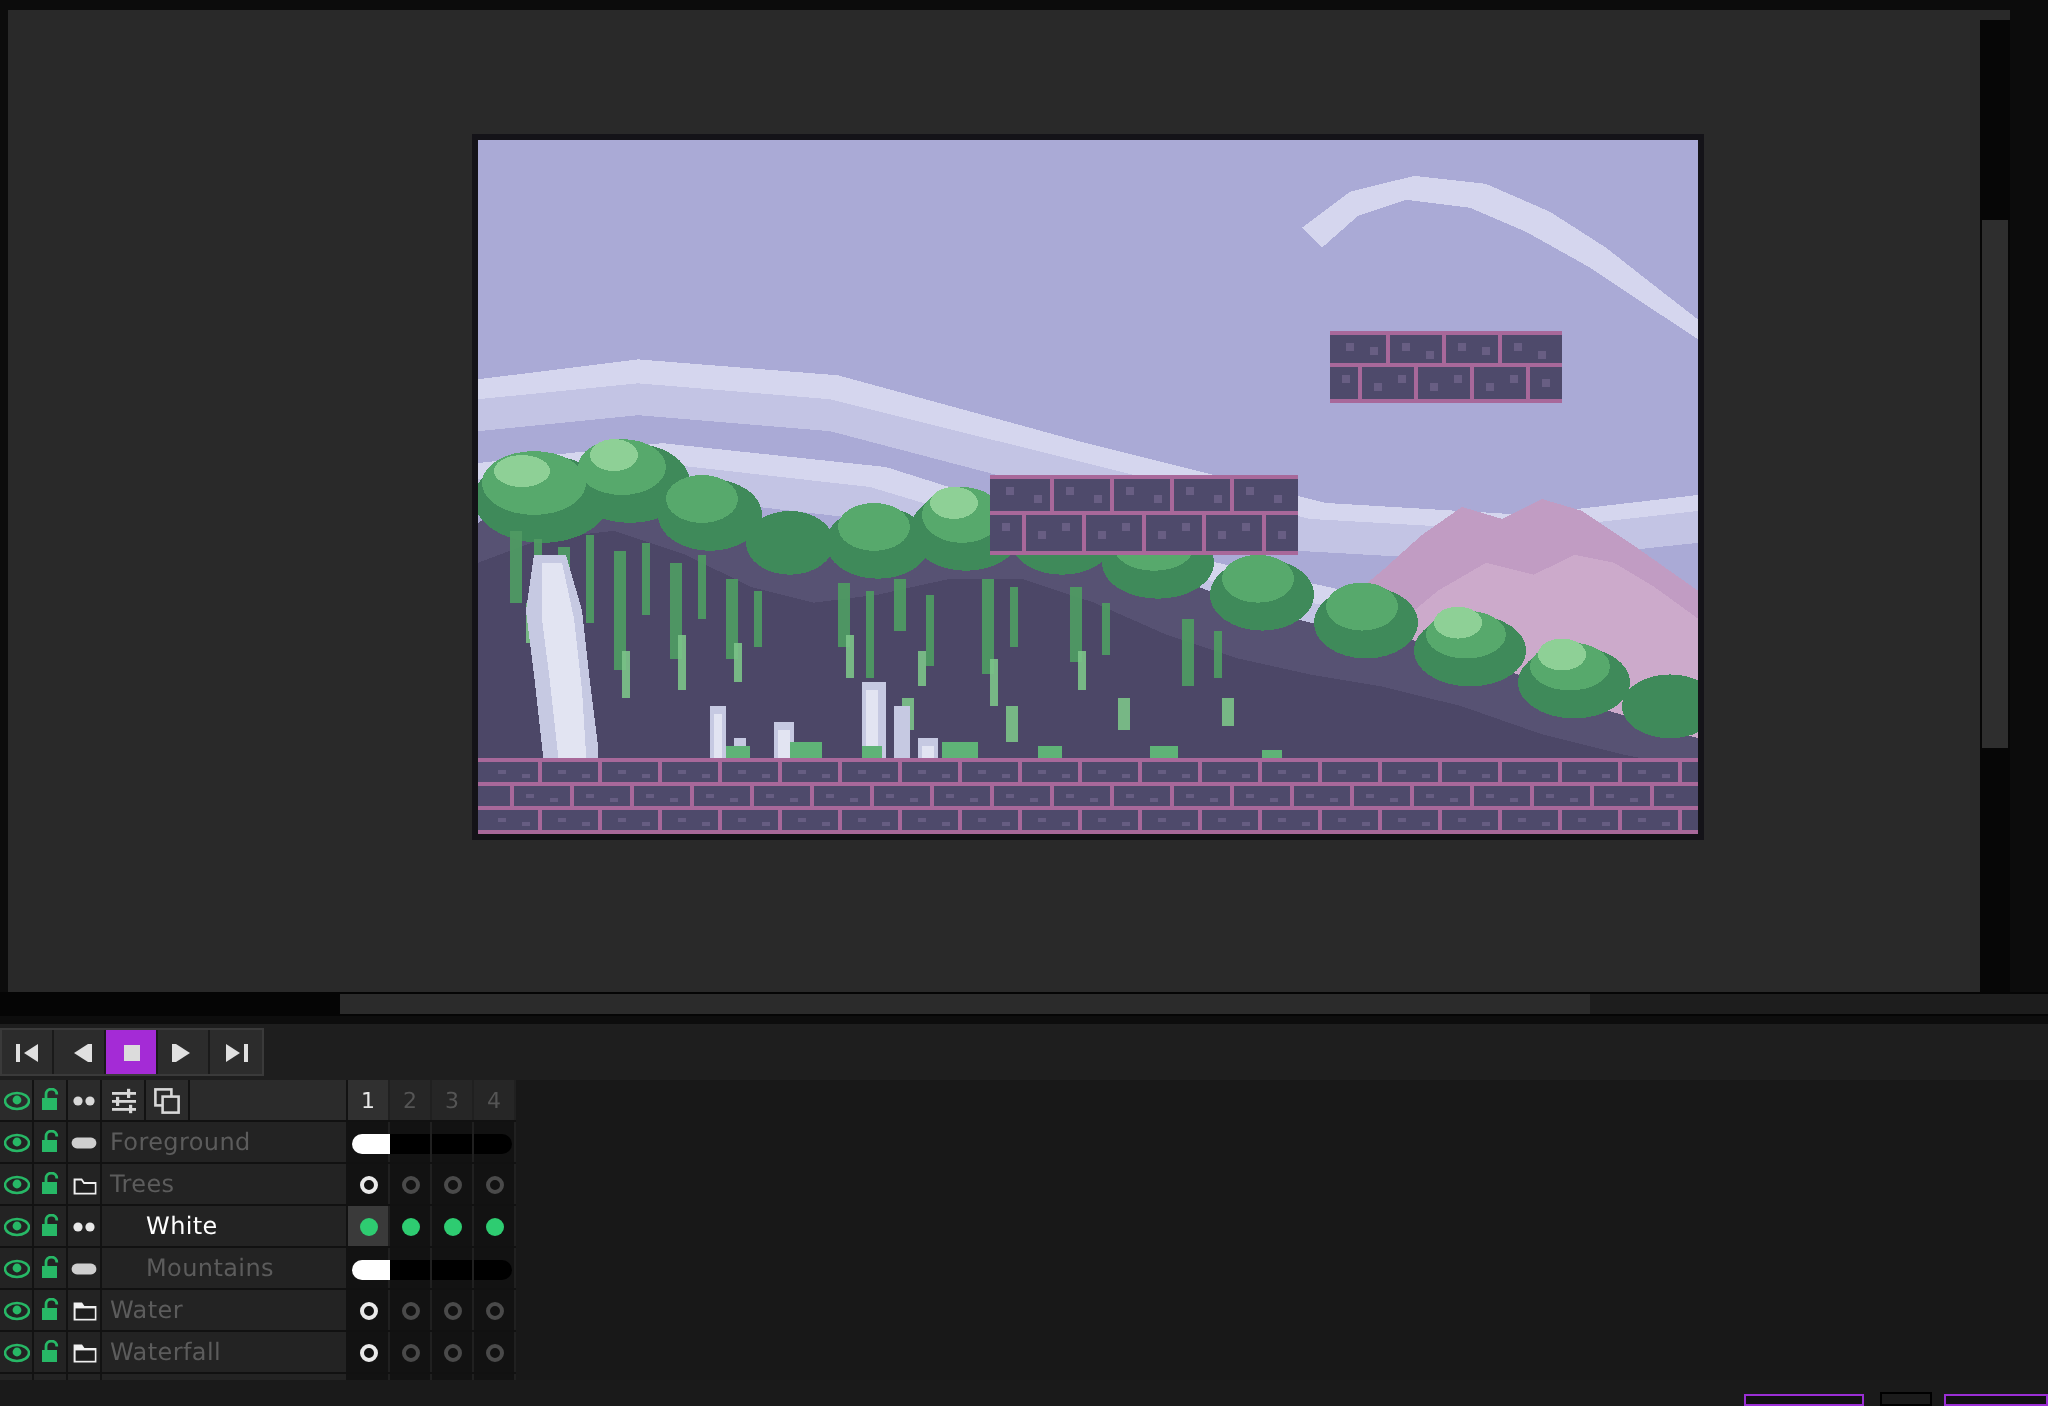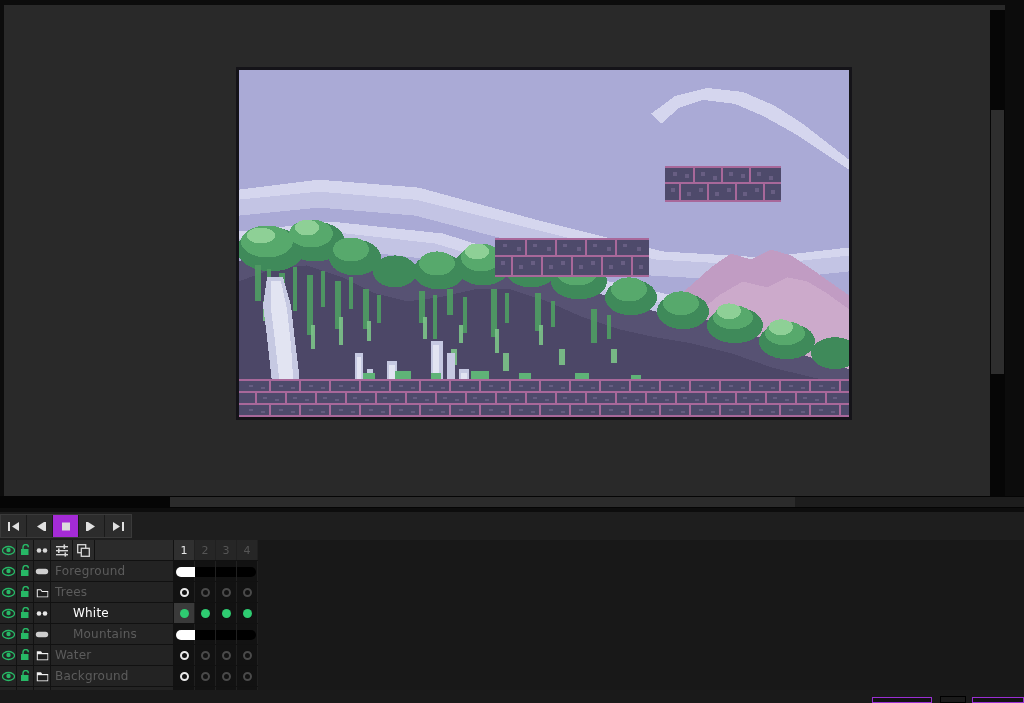--- a/index.html
+++ b/index.html
@@ -881,21 +881,21 @@
               <path d="M3 5 L3 3.2 A2.6 2.6 0 0 1 8.4 3.2" fill="none" stroke="#27b866" stroke-width="1.4"></path>
               <rect x="1" y="5" width="7.5" height="6" fill="#27b866"></rect>
             </svg>
           </div>
           <div class="c-mode">
             <svg width="13" height="11" viewBox="0 0 13 11">
               <path d="M0.8 10.2 L0.8 1.2 L5 1.2 L6.2 3 L12.2 3 L12.2 10.2 Z" fill="#f0f0f0"></path>
               <rect x="1.8" y="4.2" width="9.6" height="5.2" fill="#1e1e1e"></rect>
             </svg>
           </div>
-          <div class="c-name">Background</div>
+          <div class="c-name">Waterfall</div>
           <div class="frames">
             <div class="fcell">
               <span class="dot-empty on"></span>
             </div>
             <div class="fcell">
               <span class="dot-empty"></span>
             </div>
             <div class="fcell">
               <span class="dot-empty"></span>
             </div>

